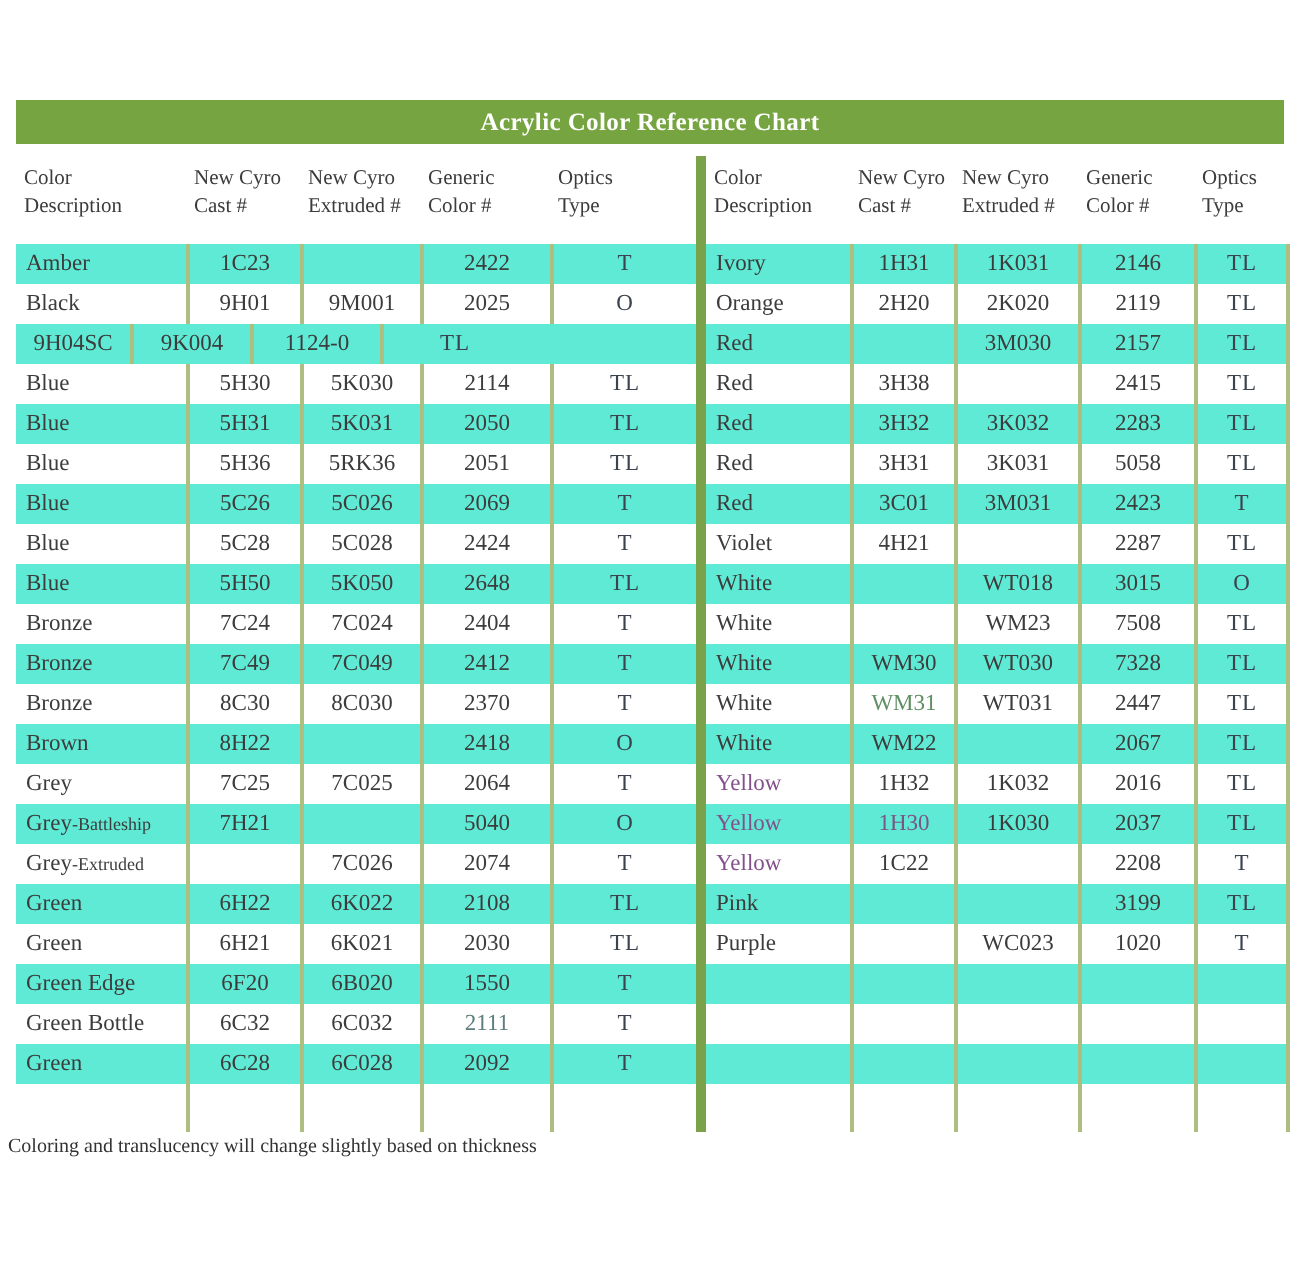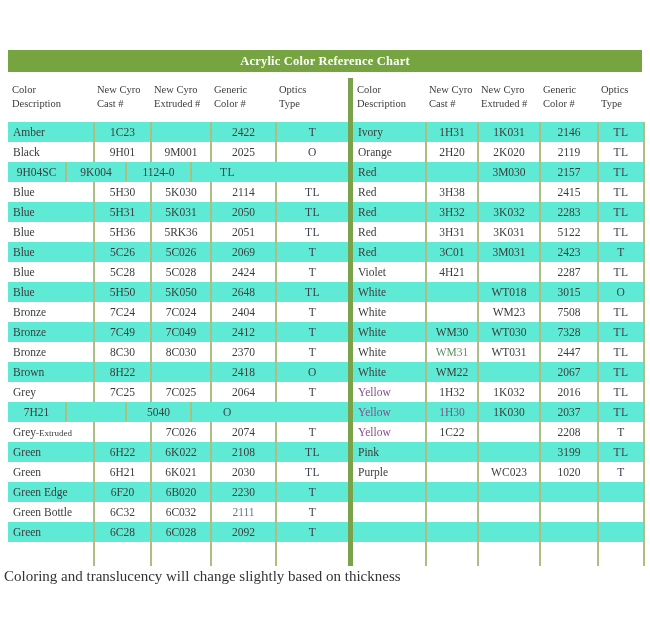--- a/index.html
+++ b/index.html
@@ -58,21 +58,21 @@
   .table[data-table="left"] .c4{width:73px;}
   
   .table[data-table="right"] .c0{width:72px;}
   .table[data-table="right"] .c1{width:52px;}
   .table[data-table="right"] .c2{width:62px;}
   .table[data-table="right"] .c3{width:58px;}
   .table[data-table="right"] .c4{width:48px;}
   
   #footnote{
     position:absolute;left:4px;top:568px;
-    font-size:15px;color:#333333;
+    font-size:10px;color:#333333;
   }
 </style>
 </head>
 <body>
 
 <div id="canvas">
 
   <div id="titlebar" style="background: rgb(118, 164, 64);">
     <span class="title-text">Acrylic Color Reference Chart</span>
   </div>
@@ -183,20 +183,21 @@
             <div class="cell c4">O</div>
           </div>
           <div class="row even">
             <div class="cell c0">Grey</div>
             <div class="cell c1">7C25</div>
             <div class="cell c2">7C025</div>
             <div class="cell c3">2064</div>
             <div class="cell c4">T</div>
           </div>
           <div class="row odd">
+            <div class="cell c0"><span>Grey</span><span class="suffix">-Battleship</span></div>
             <div class="cell c1">7H21</div>
             <div class="cell c2"></div>
             <div class="cell c3">5040</div>
             <div class="cell c4">O</div>
           </div>
           <div class="row even">
             <div class="cell c0"><span>Grey</span><span class="suffix">-Extruded</span></div>
             <div class="cell c1"></div>
             <div class="cell c2">7C026</div>
             <div class="cell c3">2074</div>
@@ -213,21 +214,21 @@
             <div class="cell c0">Green</div>
             <div class="cell c1">6H21</div>
             <div class="cell c2">6K021</div>
             <div class="cell c3">2030</div>
             <div class="cell c4">TL</div>
           </div>
           <div class="row odd">
             <div class="cell c0">Green Edge</div>
             <div class="cell c1">6F20</div>
             <div class="cell c2">6B020</div>
-            <div class="cell c3">2230</div>
+            <div class="cell c3">1550</div>
             <div class="cell c4">T</div>
           </div>
           <div class="row even">
             <div class="cell c0">Green Bottle</div>
             <div class="cell c1">6C32</div>
             <div class="cell c2">6C032</div>
             <div class="cell c3" style="color: rgb(94, 125, 125);">2111</div>
             <div class="cell c4">T</div>
           </div>
           <div class="row odd">
@@ -292,21 +293,21 @@
             <div class="cell c0">Red</div>
             <div class="cell c1">3H32</div>
             <div class="cell c2">3K032</div>
             <div class="cell c3">2283</div>
             <div class="cell c4">TL</div>
           </div>
           <div class="row even">
             <div class="cell c0">Red</div>
             <div class="cell c1">3H31</div>
             <div class="cell c2">3K031</div>
-            <div class="cell c3">5122</div>
+            <div class="cell c3">5058</div>
             <div class="cell c4">TL</div>
           </div>
           <div class="row odd">
             <div class="cell c0">Red</div>
             <div class="cell c1">3C01</div>
             <div class="cell c2">3M031</div>
             <div class="cell c3">2423</div>
             <div class="cell c4">T</div>
           </div>
           <div class="row even">

